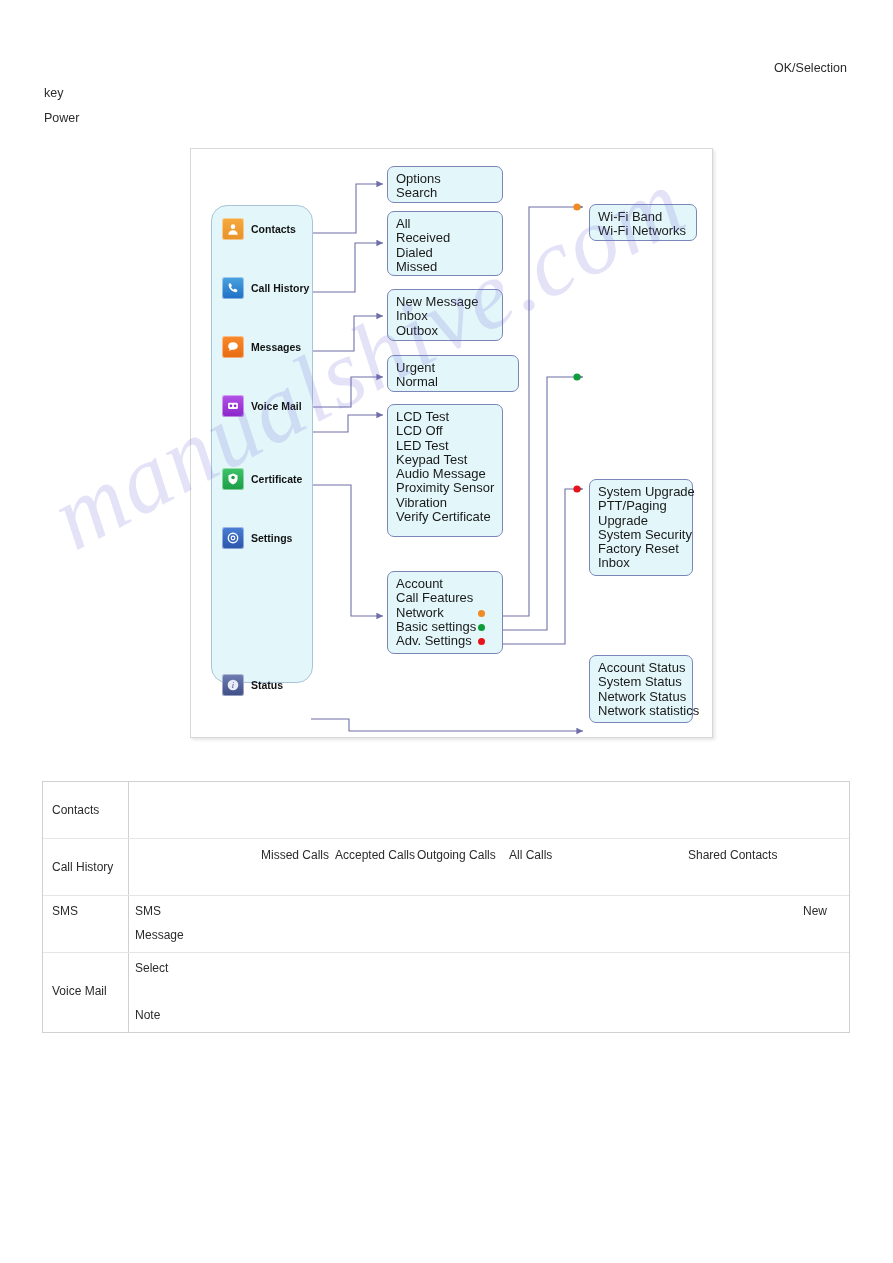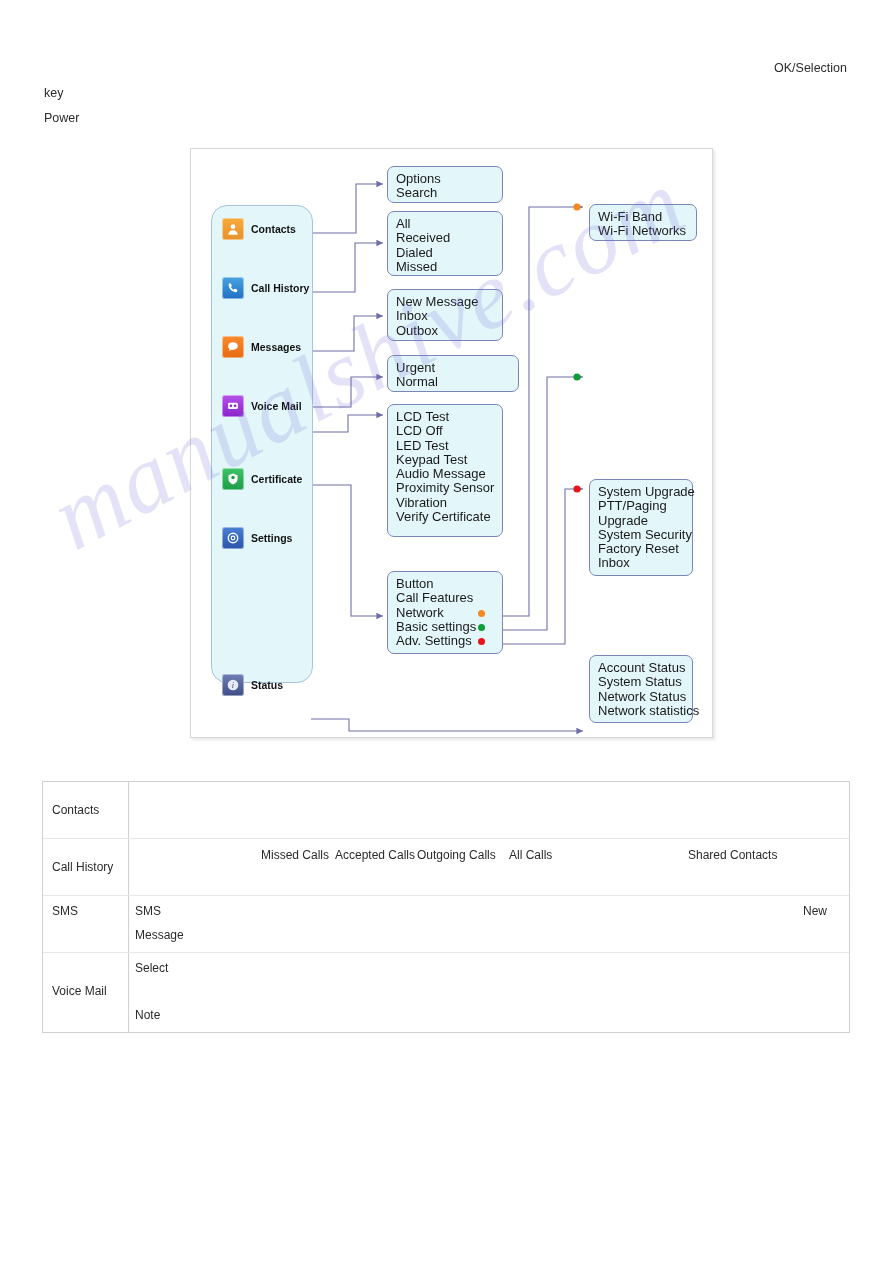--- a/index.html
+++ b/index.html
@@ -306,21 +306,21 @@
     <div class="row">LED Test</div>
     <div class="row">Keypad Test</div>
     <div class="row">Audio Message</div>
     <div class="row">Proximity Sensor</div>
     <div class="row">Vibration</div>
     <div class="row">Verify Certificate</div>
   </div>
 
   <div class="sub-box" style="left:196px; top:422px; width:116px; height:83px;">
     <div class="row">
-      <span>Button</span>
+      <span>Account</span>
     </div>
     <div class="row">
       <span>Call Features</span>
     </div>
     <div class="row">
       <span>Network</span>
       <span class="dot" style="left:82px; background:#ef8b20;"></span>
     </div>
     <div class="row">
       <span>Basic settings</span>

